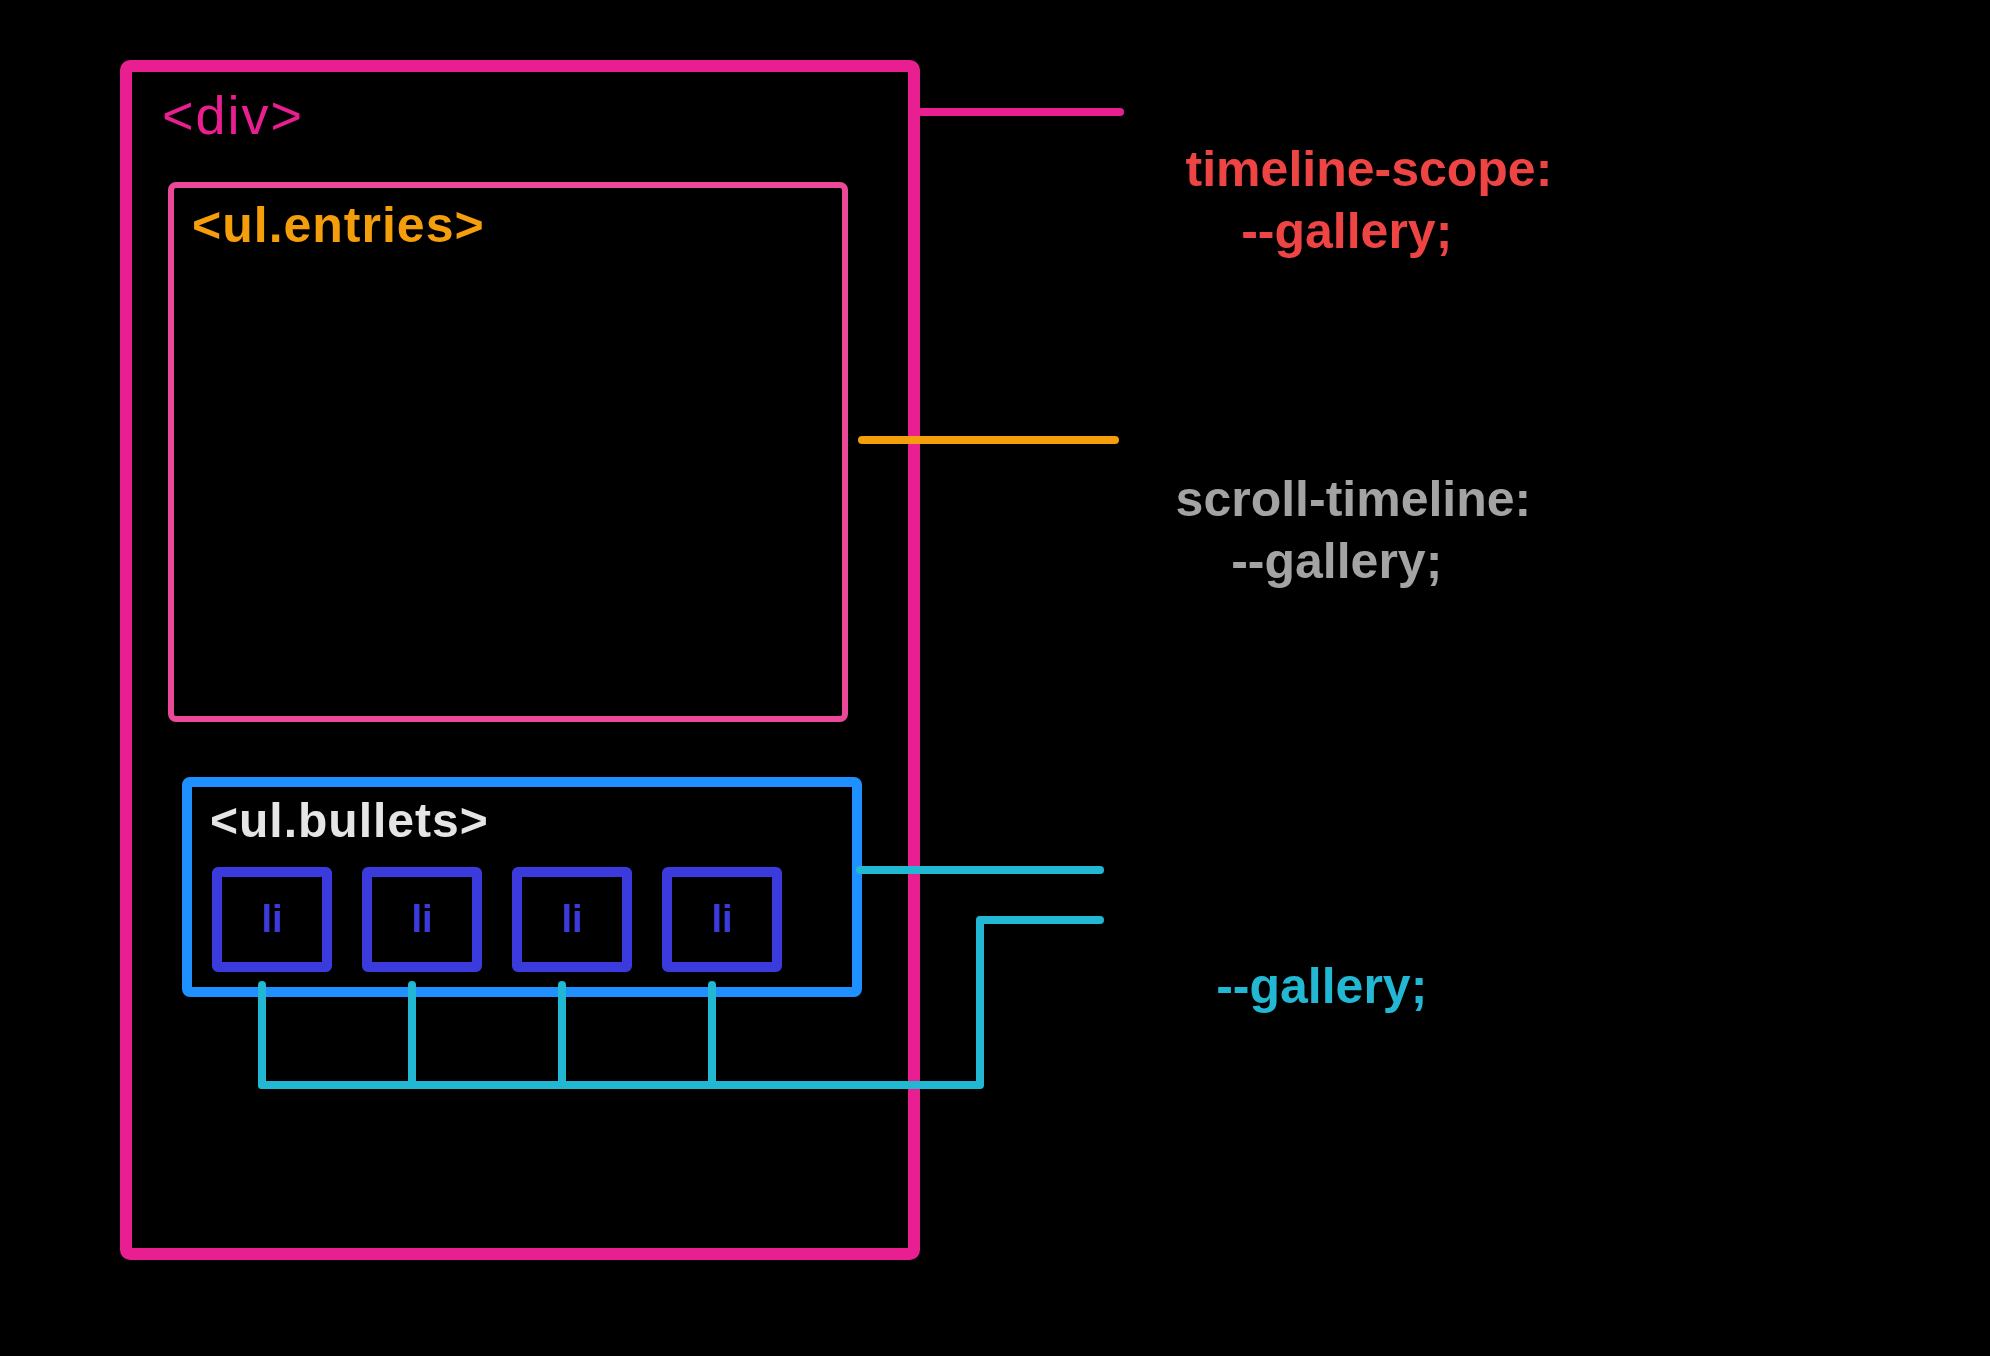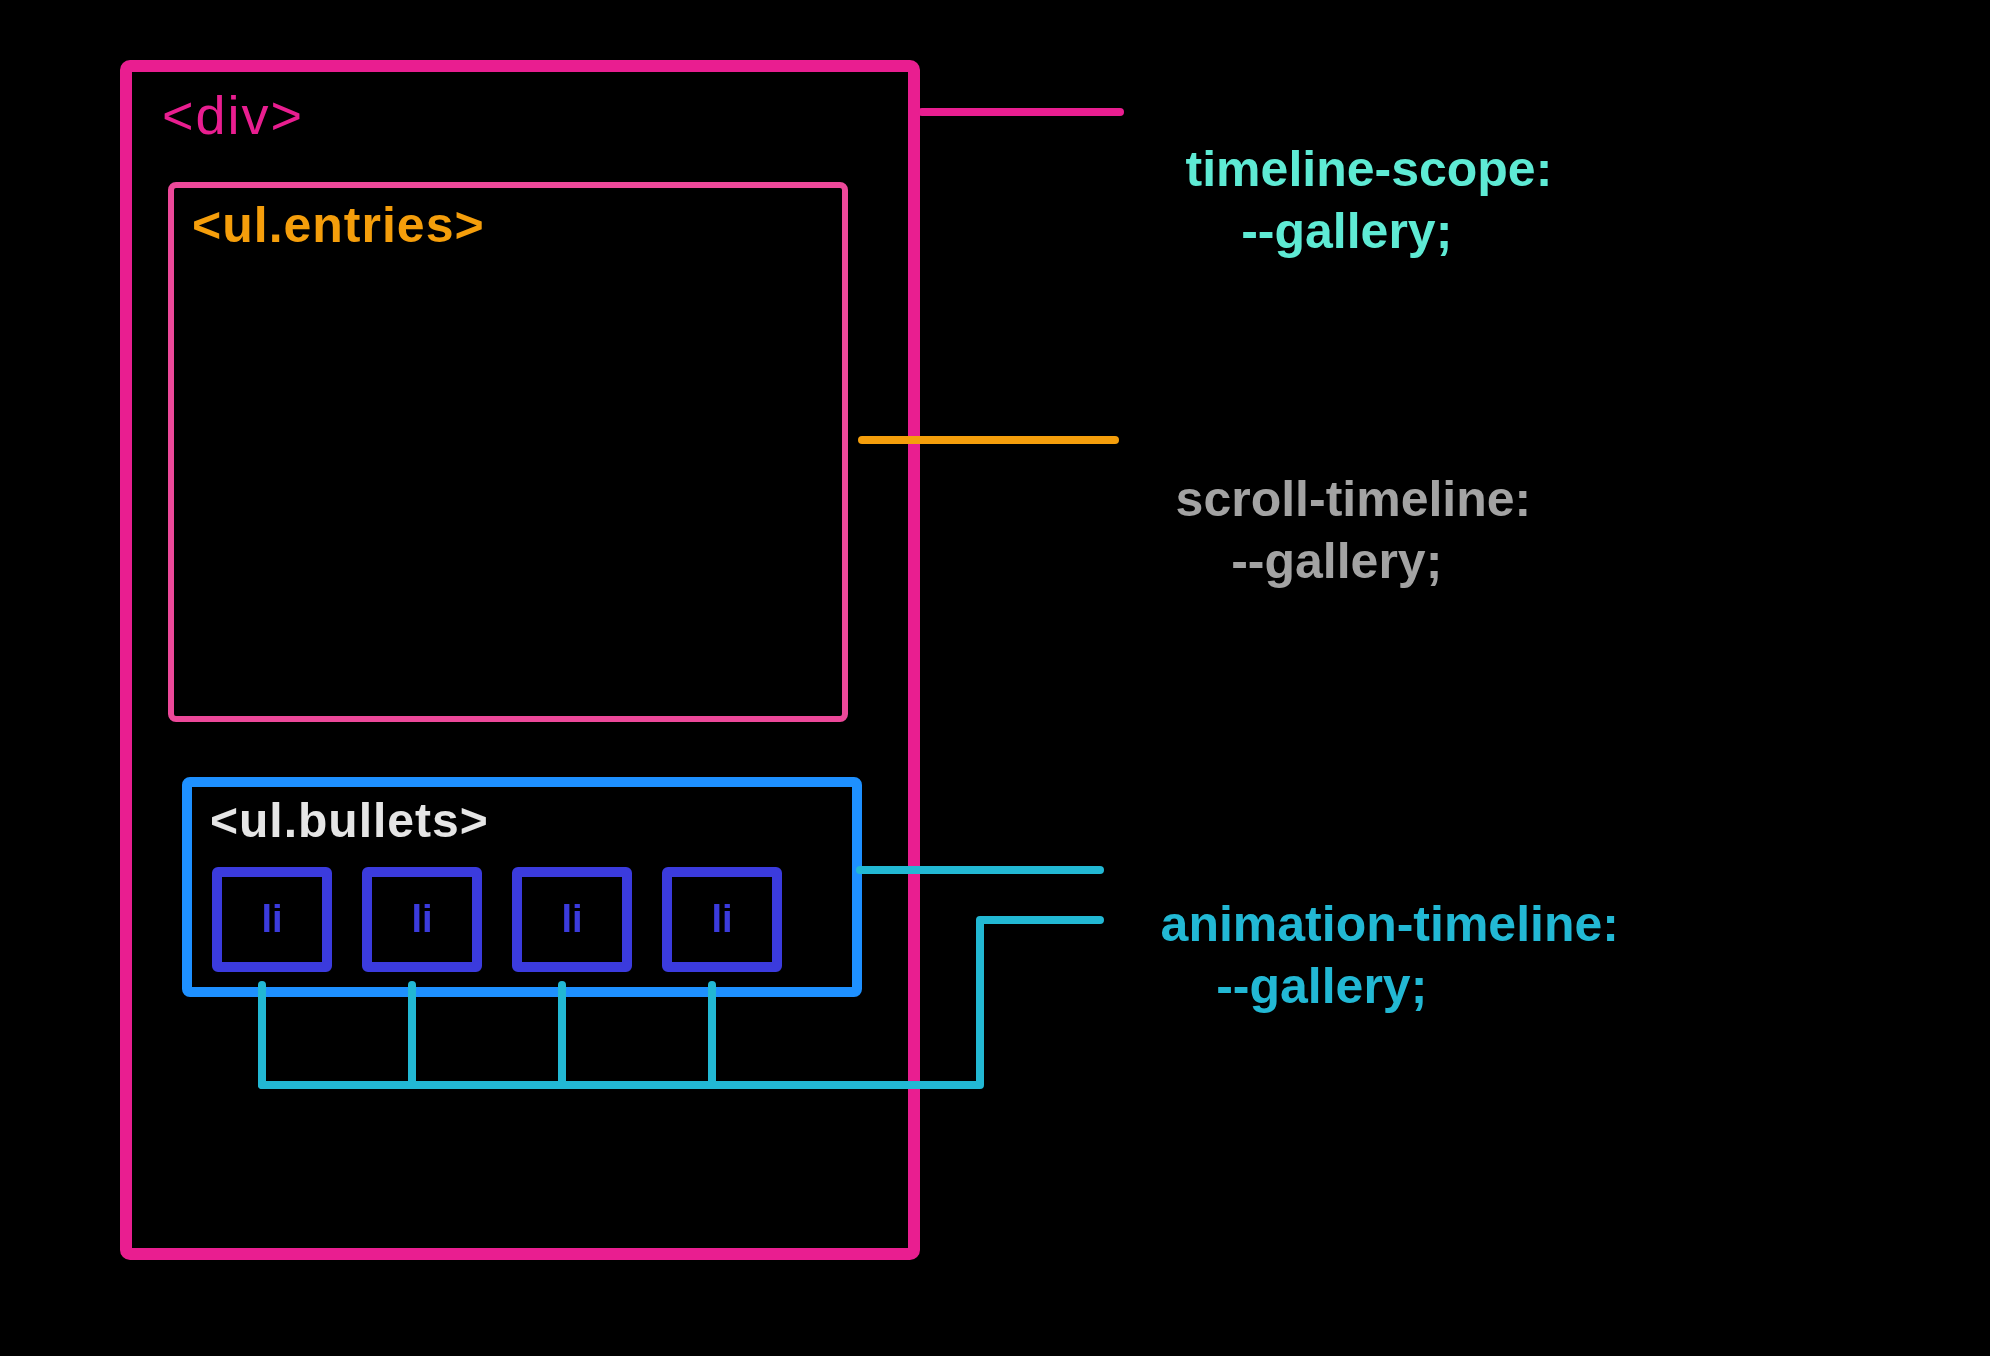--- a/index.html
+++ b/index.html
@@ -94,21 +94,21 @@
       text-align: right;
     }
     
     .annotation {
       position: absolute;
       font-size: 50px;
       font-weight: bold;
       line-height: 1.25;
       white-space: pre;
     }
-    .annotation.magenta { color: #5eead4; }
+    .annotation.magenta { color: #ef4444; }
     .annotation.orange { color: #a3a3a3; }
     .annotation.cyan { color: #22B8D4; }
 
     .ann-timeline-scope { left: 1130px; top: 75px; }
     .ann-scroll-timeline { left: 1120px; top: 405px; }
     .ann-animation-timeline { left: 1105px; top: 830px; }
 
     
     svg.leaders {
       position: absolute;
@@ -140,21 +140,21 @@
     </div>
   </div>
 
   <div class="annotation magenta ann-timeline-scope">
     <span>timeline-scope:</span><br>&nbsp;&nbsp;&nbsp;&nbsp;&nbsp;&nbsp;&nbsp;&nbsp;<span>--gallery;</span>
   </div>
   <div class="annotation orange ann-scroll-timeline">
     <span>scroll-timeline:</span><br>&nbsp;&nbsp;&nbsp;&nbsp;&nbsp;&nbsp;&nbsp;&nbsp;<span>--gallery;</span>
   </div>
   <div class="annotation cyan ann-animation-timeline">
-    <span>animation-timeline:</span><br>&nbsp;&nbsp;&nbsp;&nbsp;&nbsp;&nbsp;&nbsp;&nbsp;<span>--gallery;</span>
+    <br>&nbsp;&nbsp;&nbsp;&nbsp;&nbsp;&nbsp;&nbsp;&nbsp;<span>--gallery;</span>
   </div>
 
   <svg class="leaders">
 
     <path d="M 922 112 L 1120 112" stroke="#E91E90" stroke-width="8" fill="none" stroke-linecap="round"></path>
 
     <path d="M 862 440 L 1115 440" stroke="#F59E0B" stroke-width="8" fill="none" stroke-linecap="round"></path>
 
     <path d="M 860 870 L 1100 870" stroke="#22B8D4" stroke-width="8" fill="none" stroke-linecap="round"></path>
 

